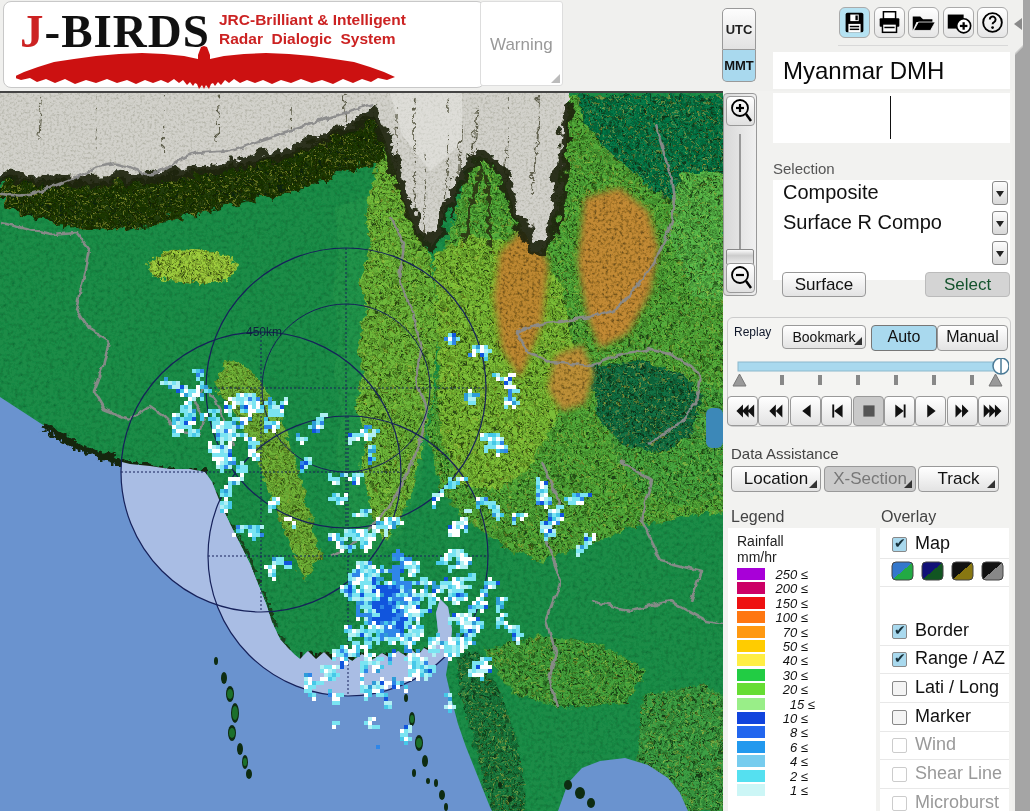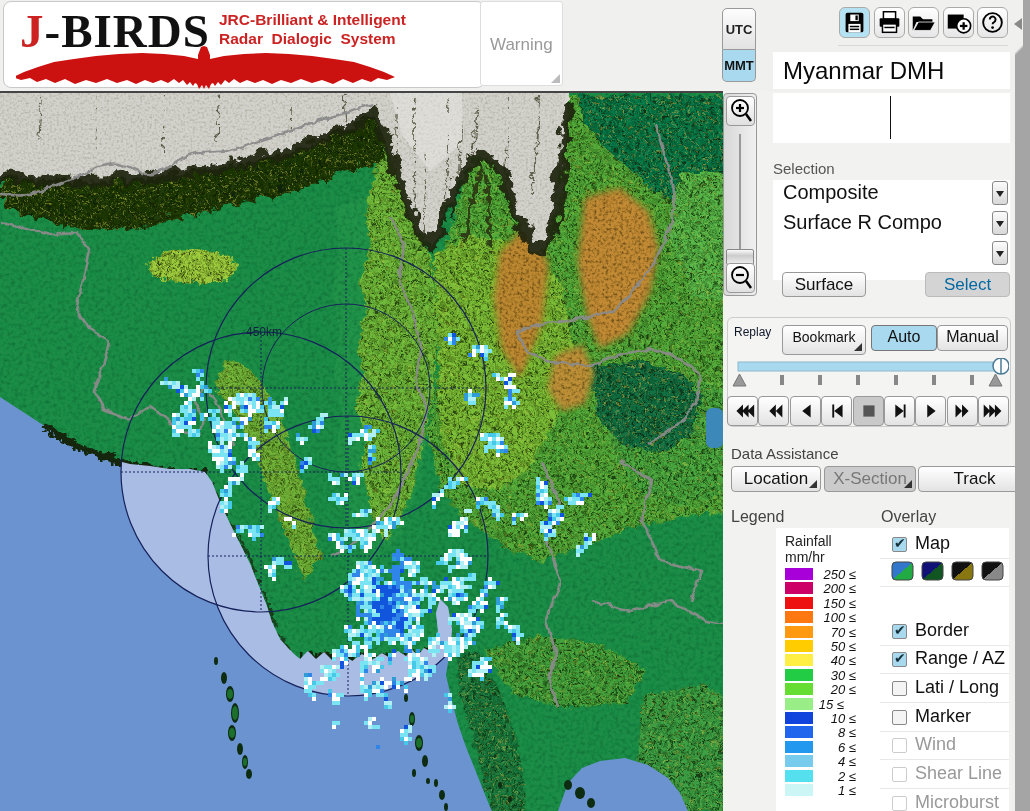--- a/index.html
+++ b/index.html
@@ -56,21 +56,21 @@
   border-left:4px solid transparent; border-right:4px solid transparent; border-top:6px solid #222; }
 .btn { position:absolute; background:linear-gradient(#ffffff,#e3e3e3);
   border:1px solid #999; border-radius:4px; color:#111; text-align:center; }
 .corner:after { content:""; position:absolute; right:3px; bottom:3px; width:0; height:0;
   border-left:8px solid transparent; border-bottom:8px solid #333; }
 #replaybox { position:absolute; left:4px; top:226px; width:284px; height:110px;
   border:1px solid #ccc; border-radius:6px; background:#f4f4f2; }
 #datatext { position:absolute; left:8px; top:354px; color:#444; font-size:15px; }
 #legendtext { position:absolute; left:8px; top:417px; color:#444; font-size:16px; }
 #overlaytext { position:absolute; left:158px; top:417px; color:#444; font-size:16px; }
-#legendbox { position:absolute; left:5px; top:437px; width:148px; height:283px; background:#fff;margin-left:48px; }
+#legendbox { position:absolute; left:5px; top:437px; width:148px; height:283px; background:#fff; }
 #overlaybox { position:absolute; left:157px; top:437px; width:129px; height:283px; background:#fff; }
 .lrow { position:absolute; left:9px; width:28px; height:12px; }
 .lval { position:absolute; font-size:13px; color:#111; width:60px; text-align:right;font-style:italic; }
 .orow { position:absolute; left:0px; width:129px; height:29px; border-bottom:1px solid #e8e8e8; }
 .cb { position:absolute; left:12px; top:7px; width:15px; height:15px; border:1px solid #888;
   border-radius:2px; background:#f4f4f4; }
 .cb.on { background:#a9d9ee; }
 .cb.on:after { content:"\2714"; position:absolute; left:1px; top:-3px; font-size:14px; color:#16303a; }
 .olabel { position:absolute; left:35px; top:3px; font-size:18px; color:#111; }
 .orow.dis .cb { border-color:#ccc; background:#fff; }
@@ -1914,25 +1914,25 @@
         <span class="darr"></span>
       </div>
     <div class="drow" style="top:119px">
         <span class="txt">Surface R Compo</span>
         <span class="darr"></span>
       </div>
     <div class="drow" style="top:149px">
         <span class="darr"></span>
       </div>
     <div class="btn" style="left:59px;top:181px;width:84px;height:25px;font-size:17px;padding-top:2px">Surface</div>
-    <div class="btn" style="left:202px;top:181px;width:85px;height:25px;font-size:17px;padding-top:2px;background:#d4d4d4;color:#0369a1;border-color:#bbb">Select</div>
+    <div class="btn" style="left:202px;top:181px;width:85px;height:25px;font-size:17px;padding-top:2px;background:#d4d4d4;color:#14532d;border-color:#bbb">Select</div>
 
     <div id="replaybox"></div>
     <div style="position:absolute;left:11px;top:234px;color:#0f172a;font-size:12px">Replay</div>
-    <div class="btn corner" style="left:59px;top:234px;width:84px;height:30px;font-size:14px;padding-top:3px">Bookmark</div>
+    <div class="btn corner" style="left:59px;top:234px;width:84px;height:24px;font-size:14px;padding-top:3px">Bookmark</div>
     <div class="btn" style="left:148px;top:234px;width:66px;height:26px;font-size:16px;padding-top:2px;background:#a9d9ee;border-color:#777">Auto</div>
     <div class="btn" style="left:214px;top:234px;width:71px;height:26px;font-size:16px;padding-top:2px">Manual</div>
     <svg style="position:absolute;left:8px;top:267px" width="278" height="33" viewBox="0 0 278 33">
       <rect x="7" y="4" width="264" height="9" fill="#a9d9ee" stroke="#8cb8cc"></rect>
       <circle cx="270" cy="8" r="8" fill="#fff" stroke="#4a7a96" stroke-width="1.5"></circle>
       <line x1="270" y1="0" x2="270" y2="16" stroke="#4a7a96" stroke-width="1.5"></line>
       <path d="M2 28 L15 28 L8.5 16 Z" fill="#999" stroke="#777"></path>
       <path d="M258 28 L271 28 L264.5 16 Z" fill="#999" stroke="#777"></path>
       <g fill="#888">
         <rect x="49" y="17" width="4" height="10"></rect>
@@ -1968,21 +1968,21 @@
         </svg></div>
     <div class="btn" style="left:224px;top:305px;width:31px;height:30px;"><svg width="29" height="28" viewBox="0 0 31 30" fill="#111">
           <path d="M8 8 L15 15 L8 22 Z M15 8 L22 15 L15 22 Z"></path>
         </svg></div>
     <div class="btn" style="left:255px;top:305px;width:31px;height:30px;"><svg width="29" height="28" viewBox="0 0 31 30" fill="#111">
           <path d="M5 8 L12 15 L5 22 Z M11 8 L18 15 L11 22 Z M17 8 L24 15 L17 22 Z"></path>
         </svg></div>
     <div id="datatext">Data Assistance</div>
     <div class="btn corner" style="left:8px;top:375px;width:90px;height:26px;font-size:17px;padding-top:2px">Location</div>
     <div class="btn corner" style="left:101px;top:375px;width:92px;height:26px;font-size:17px;padding-top:2px;background:#cbcbcb;color:#777">X-Section</div>
-    <div class="btn corner" style="left:195px;top:375px;width:113px;height:26px;font-size:17px;padding-top:2px">Track</div>
+    <div class="btn corner" style="left:195px;top:375px;width:81px;height:26px;font-size:17px;padding-top:2px">Track</div>
     <div id="legendtext">Legend</div>
     <div id="overlaytext">Overlay</div>
     <div id="legendbox">
       <div style="position:absolute;left:9px;top:5px;font-size:14px;color:#222">Rainfall<br>mm/hr</div>
       <div class="lrow" style="top:40px;background:#a800d8"></div>
       <div class="lval" style="left:20px;top:39px">250 ≤</div>
       <div class="lrow" style="top:54px;background:#cc0066"></div>
       <div class="lval" style="left:20px;top:53px">200 ≤</div>
       <div class="lrow" style="top:69px;background:#ee1111"></div>
       <div class="lval" style="left:20px;top:68px">150 ≤</div>
@@ -1992,21 +1992,21 @@
       <div class="lval" style="left:20px;top:97px">70 ≤</div>
       <div class="lrow" style="top:112px;background:#ffcc00"></div>
       <div class="lval" style="left:20px;top:111px">50 ≤</div>
       <div class="lrow" style="top:126px;background:#ffee44"></div>
       <div class="lval" style="left:20px;top:125px">40 ≤</div>
       <div class="lrow" style="top:141px;background:#22cc44"></div>
       <div class="lval" style="left:20px;top:140px">30 ≤</div>
       <div class="lrow" style="top:155px;background:#66dd33"></div>
       <div class="lval" style="left:20px;top:154px">20 ≤</div>
       <div class="lrow" style="top:170px;background:#99ee88"></div>
-      <div class="lval" style="left:8px;top:169px">15 ≤</div>
+      <div class="lval" style="left:27px;top:169px">15 ≤</div>
       <div class="lrow" style="top:184px;background:#1144dd"></div>
       <div class="lval" style="left:20px;top:183px">10 ≤</div>
       <div class="lrow" style="top:198px;background:#2266ee"></div>
       <div class="lval" style="left:20px;top:197px">8 ≤</div>
       <div class="lrow" style="top:213px;background:#2299ee"></div>
       <div class="lval" style="left:20px;top:212px">6 ≤</div>
       <div class="lrow" style="top:227px;background:#77ccee"></div>
       <div class="lval" style="left:20px;top:226px">4 ≤</div>
       <div class="lrow" style="top:242px;background:#55e0f0"></div>
       <div class="lval" style="left:20px;top:241px">2 ≤</div>

